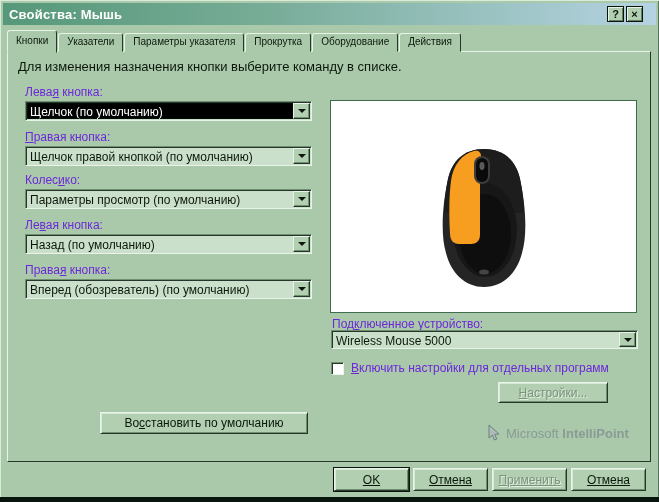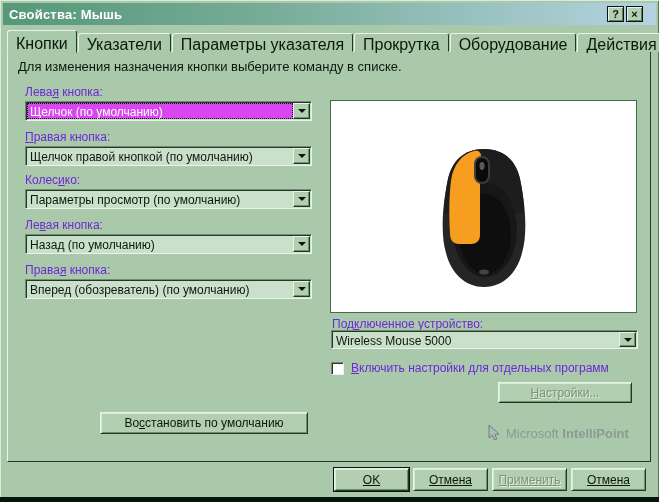--- a/index.html
+++ b/index.html
@@ -18,41 +18,41 @@
   .titlebar .title{color:#fff;font-weight:bold;font-size:13px;letter-spacing:.2px;}
   .tb-btns{margin-left:auto;display:flex;gap:2px;padding-right:7px;}
   .tb-btn{
     width:17px;height:16px;background:#b2cfb2;border:1px solid #0b150b;
     box-shadow:inset 1px 1px 0 #e9f4e9, inset -1px -1px 0 #5e7e5e;
     font-size:11px;font-weight:bold;color:#0b150b;line-height:14px;text-align:center;cursor:default;
   }
   
   .tabs{position:absolute;left:7px;top:29px;height:23px;display:flex;align-items:flex-end;z-index:3;}
   .tab{
-    height:19px;padding:2px 8px 0 8px;background:#aac9aa;font-size:16px;color:#0c180c;
+    height:19px;padding:2px 8px 0 8px;background:#aac9aa;font-size:10px;color:#0c180c;
     border:1px solid;border-color:#e9f4e9 #26362a transparent #e9f4e9;
     border-radius:3px 3px 0 0;margin-right:1px;white-space:nowrap;cursor:default;
   }
   .tab.active{height:23px;padding-top:4px;margin-bottom:-1px;background:#aac9aa;z-index:4;}
   
   .tabpage{
     position:absolute;left:7px;top:51px;width:644px;height:411px;background:#aac9aa;
     border:1px solid;border-color:#e9f4e9 #26362a #26362a #e9f4e9;z-index:2;
   }
   .instruction{position:absolute;left:10px;top:7px;font-size:13px;color:#0c180c;}
   .fieldlabel{position:absolute;font-size:12px;color:#6d28d9;white-space:nowrap;}
   .accel{text-decoration:underline;}
   
   .combo{
     position:absolute;width:287px;height:20px;background:#cbe0cb;
     border:1px solid;border-color:#6f906f #e9f4e9 #e9f4e9 #6f906f;
     box-shadow:inset 1px 1px 0 #26362a;display:flex;cursor:default;
   }
   .combo-text{flex:1;font-size:12px;color:#0c180c;line-height:16px;padding:1px 3px;margin:1px 0 1px 1px;white-space:nowrap;overflow:hidden;}
-  .combo.focused .combo-text{background:#d946ef;color:#fff;outline:1px dotted #04140c;outline-offset:-1px;}
+  .combo.focused .combo-text{background:#000000;color:#fff;outline:1px dotted #04140c;outline-offset:-1px;}
   .combo-btn{
     width:17px;margin:1px 1px 1px 0;background:#b2cfb2;
     border:1px solid;border-color:#e9f4e9 #26362a #26362a #e9f4e9;
     box-shadow:inset -1px -1px 0 #6f906f;
     display:flex;align-items:center;justify-content:center;
   }
   .arrow-down{width:0;height:0;border-left:4px solid transparent;border-right:4px solid transparent;border-top:4px solid #0c180c;}
   
   .mouse-panel{position:absolute;left:322px;top:48px;width:307px;height:213px;background:#ffffff;border:1px solid #3f6b4f;}
   .mouse-svg{position:absolute;left:107px;top:47px;}
@@ -64,21 +64,21 @@
     box-shadow:inset 1px 1px 0 #26362a;
   }
   
   .btn3d{
     background:#b2cfb2;border:1px solid;border-color:#e9f4e9 #26362a #26362a #e9f4e9;
     box-shadow:inset 1px 1px 0 #d8ead8, inset -1px -1px 0 #6f906f;
     font-size:12px;color:#0c180c;text-align:center;cursor:default;
     display:flex;align-items:center;justify-content:center;white-space:nowrap;
   }
   .btn3d.disabled{color:#7c927c;text-shadow:1px 1px 0 #dfeedf;}
-  .btn-settings{position:absolute;left:490px;top:330px;width:134px;height:21px;}
+  .btn-settings{position:absolute;left:490px;top:330px;width:110px;height:21px;}
   .btn-restore{position:absolute;left:92px;top:360px;width:208px;height:22px;}
   .footer-btn{position:absolute;top:468px;width:75px;height:23px;text-decoration:underline;}
   .footer-btn.default{box-shadow:0 0 0 1px #0b150b, inset 1px 1px 0 #d8ead8, inset -1px -1px 0 #6f906f;}
   
   .brand{position:absolute;left:479px;top:372px;display:flex;align-items:center;gap:6px;color:#8a9a96;font-size:13px;}
   .brand .product{font-weight:bold;}
 </style>
 </head>
 <body>
 

